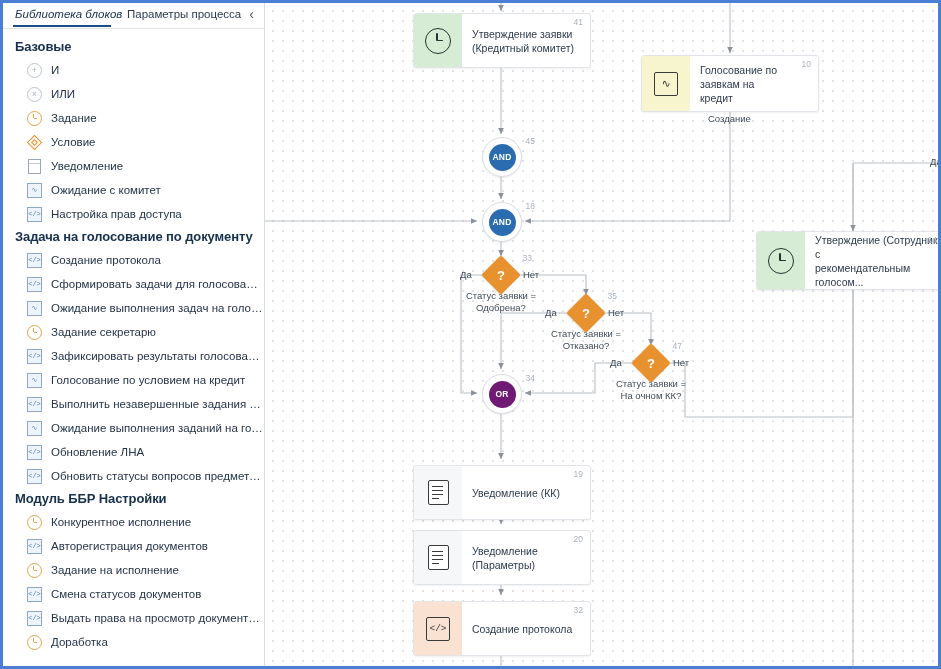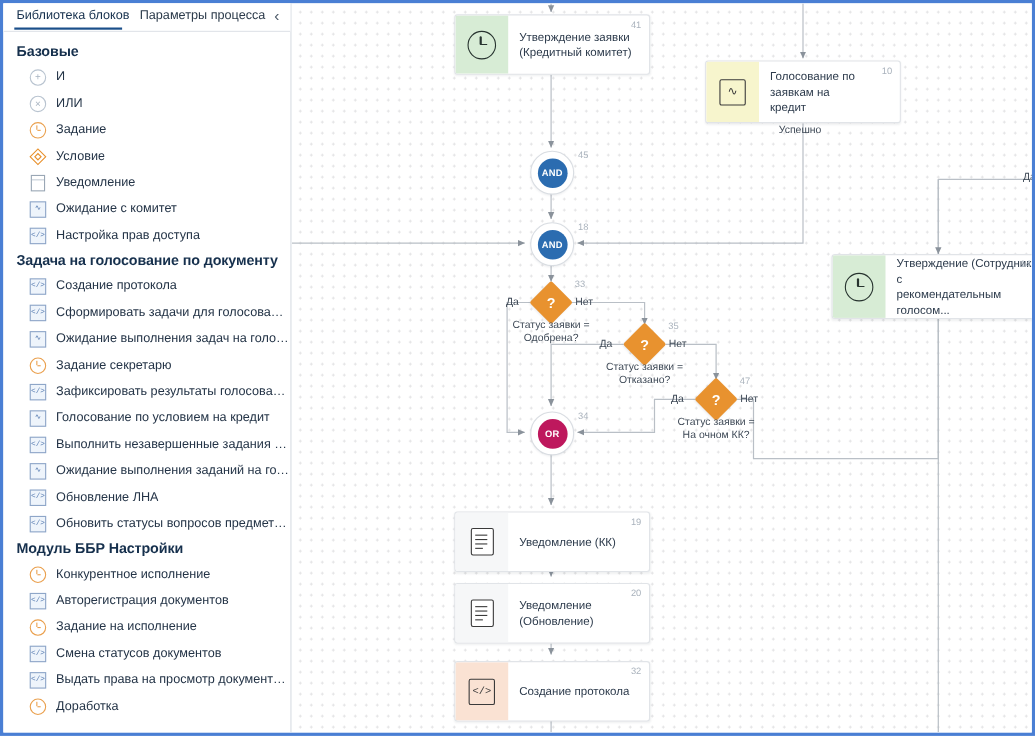--- a/index.html
+++ b/index.html
@@ -21,21 +21,21 @@
     z-index:5;
   }
   #tabbar{
     position:relative;height:25px;border-bottom:1px solid #dfe3e8;
     background:#fff;
   }
   .tab{
     position:absolute;top:2px;font-size:11.5px;color:#2b3a4a;
     padding:0 2px;line-height:18px;cursor:default;white-space:nowrap;
   }
-  .tab.active{color:#16304d;}
+  .tab.active{color:#16304d;font-style:italic;}
   .tab-underline{
     position:absolute;height:2px;background:#1b4f8a;
   }
   #collapse-btn{
     position:absolute;right:10px;top:3px;font-size:14px;color:#4c5a68;
     line-height:16px;
   }
 
   #lib-list{
     position:absolute;top:26px;left:0;right:0;bottom:0;
@@ -141,21 +141,21 @@
     background:#ffffff;border:1px solid #d9dde2;
     display:flex;align-items:center;justify-content:center;
     box-shadow:0 1px 2px rgba(30,40,60,0.08);
   }
   .gw .inner{
     width:27px;height:27px;border-radius:50%;
     display:flex;align-items:center;justify-content:center;
     font-size:8.5px;font-weight:bold;color:#ffffff;letter-spacing:0.2px;
   }
   .gw-and .inner{background:#2b6cb0;}
-  .gw-or  .inner{background:#be185d;}
+  .gw-or  .inner{background:#701a75;}
   .gw .num{position:absolute;right:-14px;top:-2px;font-size:8.5px;color:#a9b2bc;}
 
   
   .dia{
     position:absolute;width:38px;height:38px;
     display:flex;align-items:center;justify-content:center;
   }
   .dia .sh{
     position:absolute;left:5px;top:5px;width:28px;height:28px;
     background:#e8922f;transform:rotate(45deg);border-radius:2px;
@@ -403,21 +403,21 @@
     <div class="node" style="left:376px;top:52px;width:178px;height:57px;">
       <div class="strip" style="background:#f7f5cd;">
         <span class="n-wave">∿</span>
       </div>
       <div class="ttl">
         <div>Голосование по заявкам на</div>
         <div>кредит</div>
       </div>
       <div class="num">10</div>
     </div>
-    <div class="elabel" style="left:443px;top:110px;">Успешно</div>
+    <div class="elabel" style="left:443px;top:110px;">Создание</div>
 
     <div class="node" style="left:491px;top:228px;width:200px;height:59px;">
       <div class="strip" style="background:#d7ecd5;">
         <span class="n-clock"></span>
       </div>
       <div class="ttl">
         <div>Утверждение (Сотрудники с</div>
         <div>рекомендательным голосом...</div>
       </div>
       <div class="num" style="right:18px;">14</div>
@@ -493,21 +493,21 @@
     <div class="node" style="left:148px;top:527px;width:178px;height:55px;">
       <div class="strip" style="background:#f6f7f8;">
         <span class="n-doc">
           <i style="top:5px;width:11px;"></i>
             <i style="top:9px;width:11px;"></i>
             <i style="top:13px;width:11px;"></i>
             <i style="top:17px;width:7px;"></i>
         </span>
       </div>
       <div class="ttl">
-        <div>Уведомление (Обновление)</div>
+        <div>Уведомление (Параметры)</div>
       </div>
       <div class="num">20</div>
     </div>
 
     <div class="node" style="left:148px;top:598px;width:178px;height:55px;">
       <div class="strip" style="background:#fae2d3;">
         <span class="n-code">&lt;/&gt;</span>
       </div>
       <div class="ttl">
         <div>Создание протокола</div>

